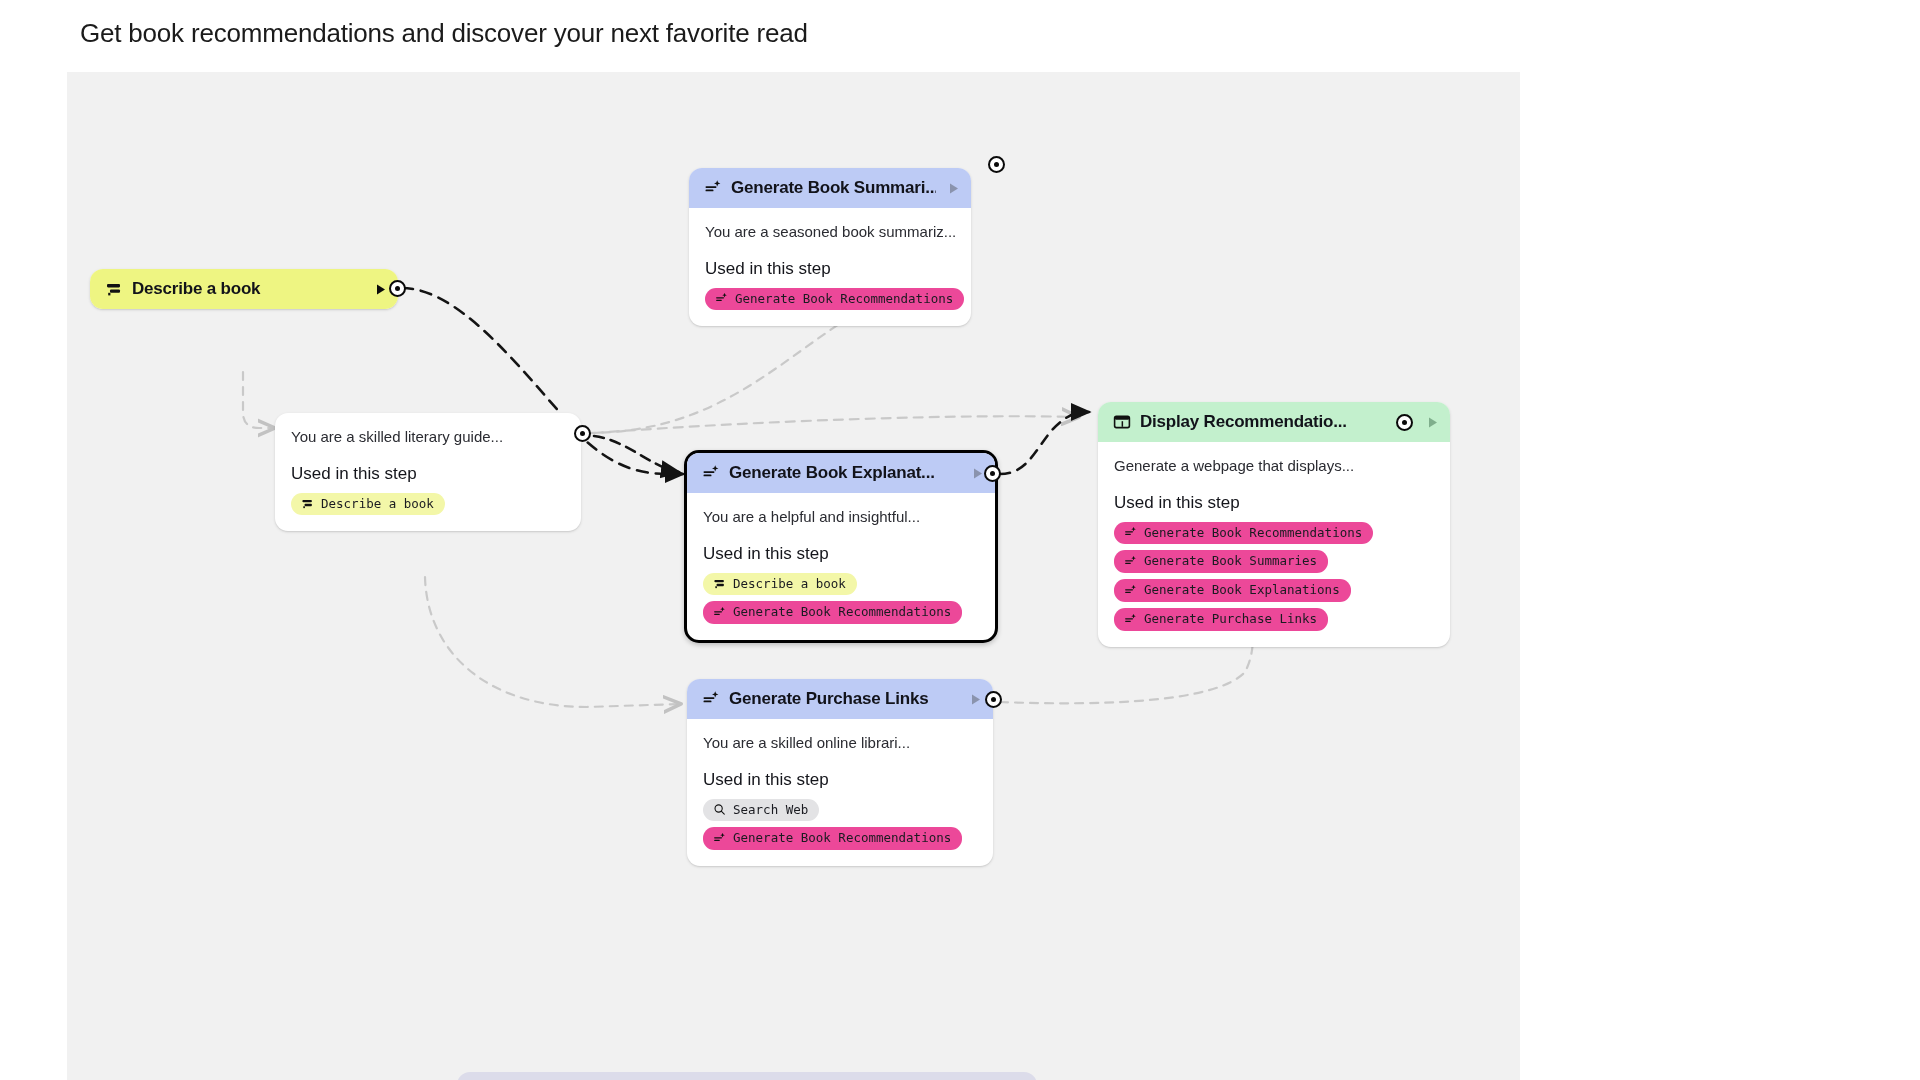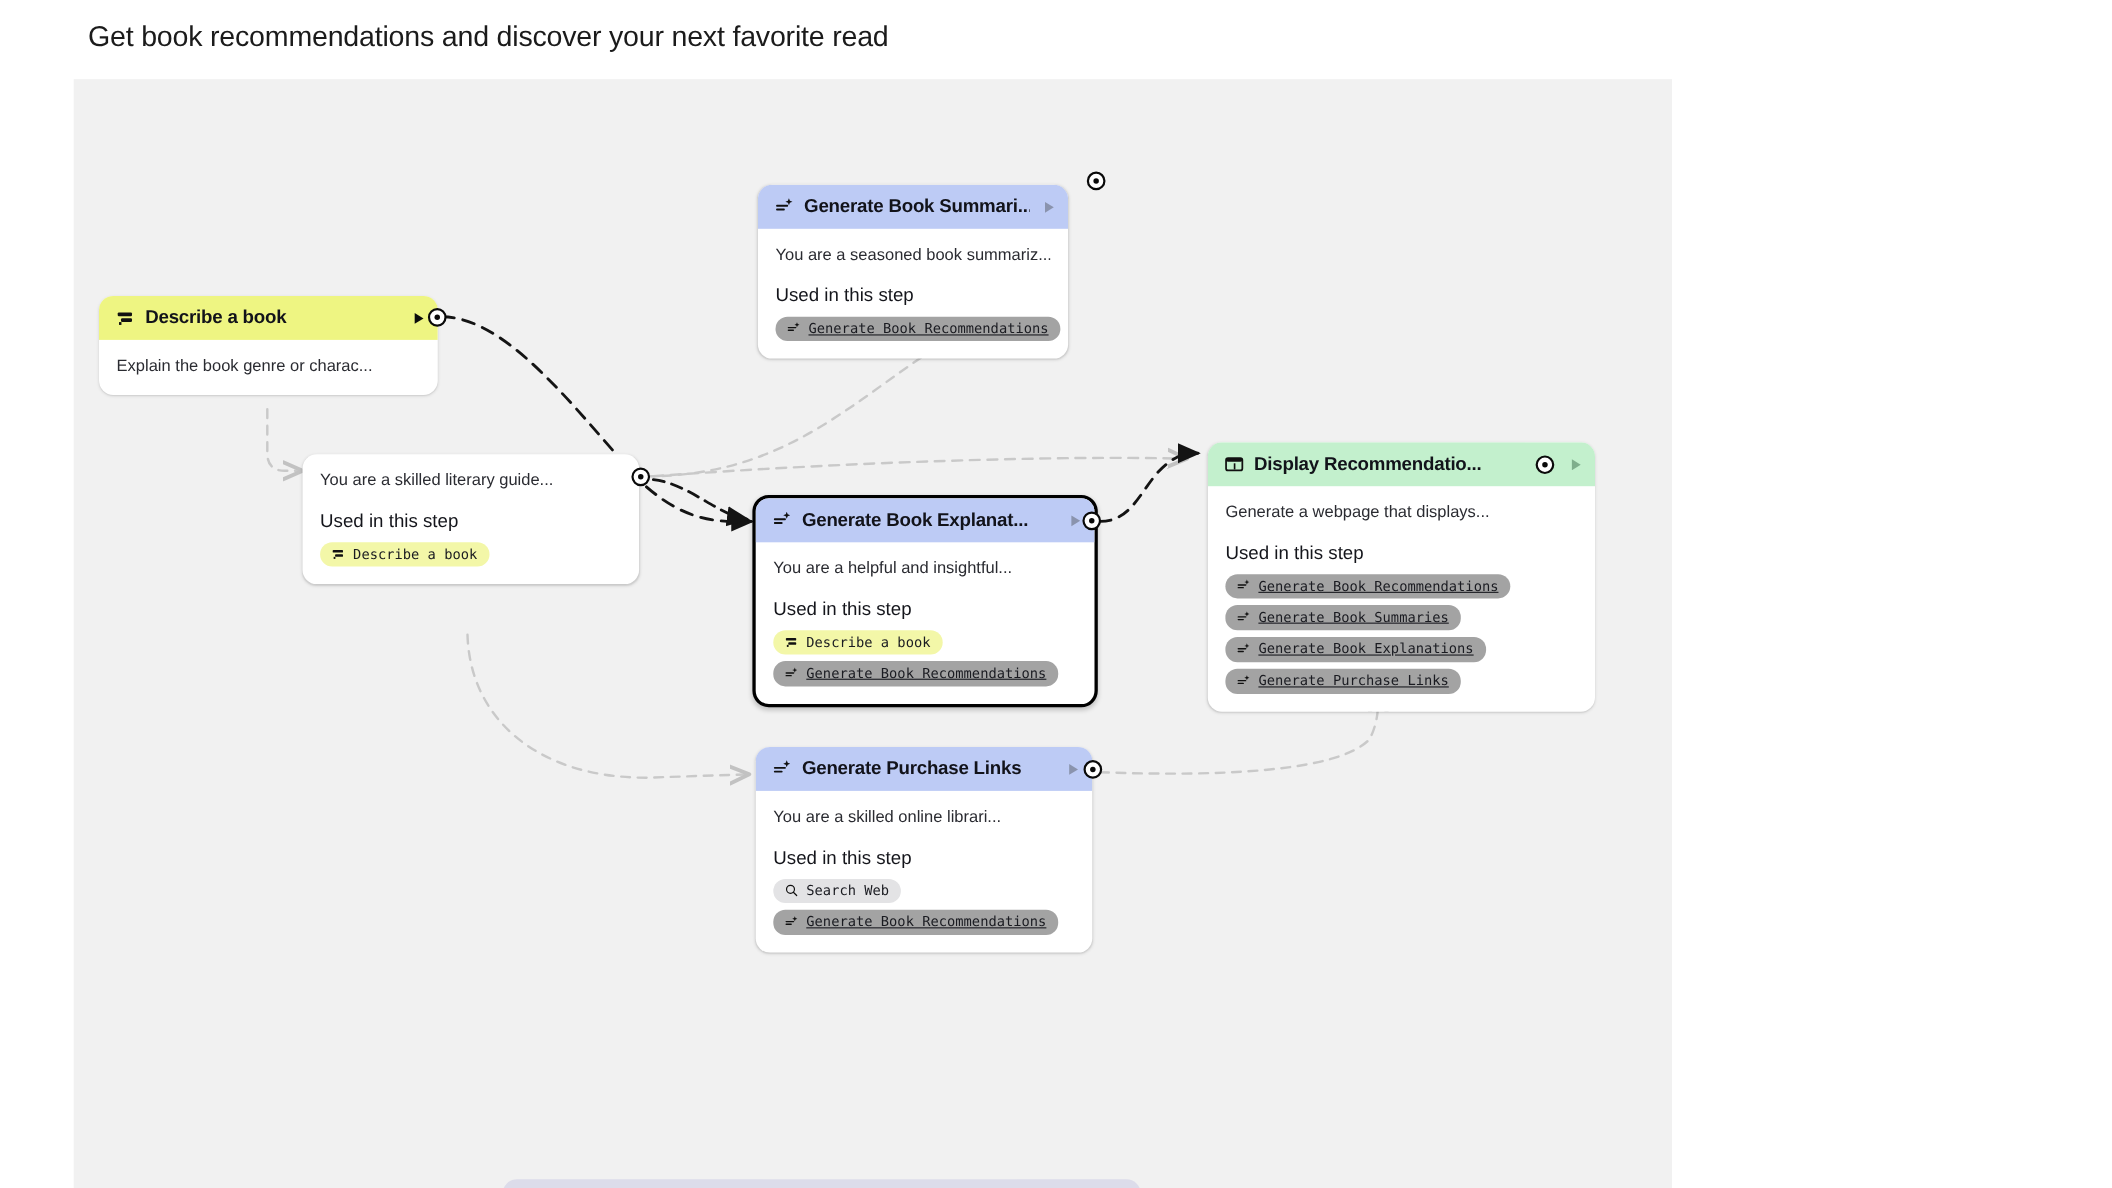--- a/index.html
+++ b/index.html
@@ -70,21 +70,21 @@
   .chips{margin-top:9px;display:flex;flex-direction:column;align-items:flex-start;gap:6px;}
   .chip{
     display:inline-flex;align-items:center;gap:7px;
     padding:3px 11px 3px 9px;
     border-radius:11px;
     font-family:"DejaVu Sans Mono", monospace;
     font-size:12.5px;color:#1a1b21;
     white-space:nowrap;line-height:1.35;
   }
   .chip-yellow{background:#f3f7a8;}
-  .chip-blue{background:#a3a3a3;text-decoration:underline;}
+  .chip-blue{background:#ec4899;}
   .chip-grey{background:#e3e3e5;}
   .chip-ico{flex:0 0 auto;display:flex;align-items:center;justify-content:center;width:14px;height:14px;}
 
   
   .port{
     position:absolute;width:17px;height:17px;border-radius:50%;
     background:#ffffff;border:2.5px solid #0a0a0a;
     box-sizing:border-box;
     display:flex;align-items:center;justify-content:center;
   }
@@ -140,23 +140,20 @@
             <rect x="3.2" y="12.8" width="2.2" height="2.6" fill="#111"></rect>
           </svg>
       </span>
       <span class="node-title">Describe a book</span>
       <span class="play-btn">
         <svg width="13" height="13" viewBox="0 0 13 13">
             <path d="M3,1.6 L11,6.5 L3,11.4 Z" fill="#0b0b0b"></path>
           </svg>
       </span>
     </div>
-    <div class="node-body">
-      <div class="body-text">Explain the book genre or charac...</div>
-    </div>
   </div>
   <div class="port" style="left:322px;top:208px;"></div>
 
   <div class="node" style="left:622px;top:72px;width:282px;margin-top:24px;">
     <div class="node-header hdr-blue">
       <span class="hdr-icon">
         <svg width="18" height="18" viewBox="0 0 18 18">
           <rect x="1.5" y="7.2" width="11" height="1.7" rx="0.85" fill="#111"></rect>
           <rect x="1.5" y="10.6" width="8" height="1.7" rx="0.85" fill="#111"></rect>
           <path d="M13.2,1.2 L14.1,3.5 L16.4,4.4 L14.1,5.3 L13.2,7.6 L12.3,5.3 L10,4.4 L12.3,3.5 Z" fill="#111"></path>

